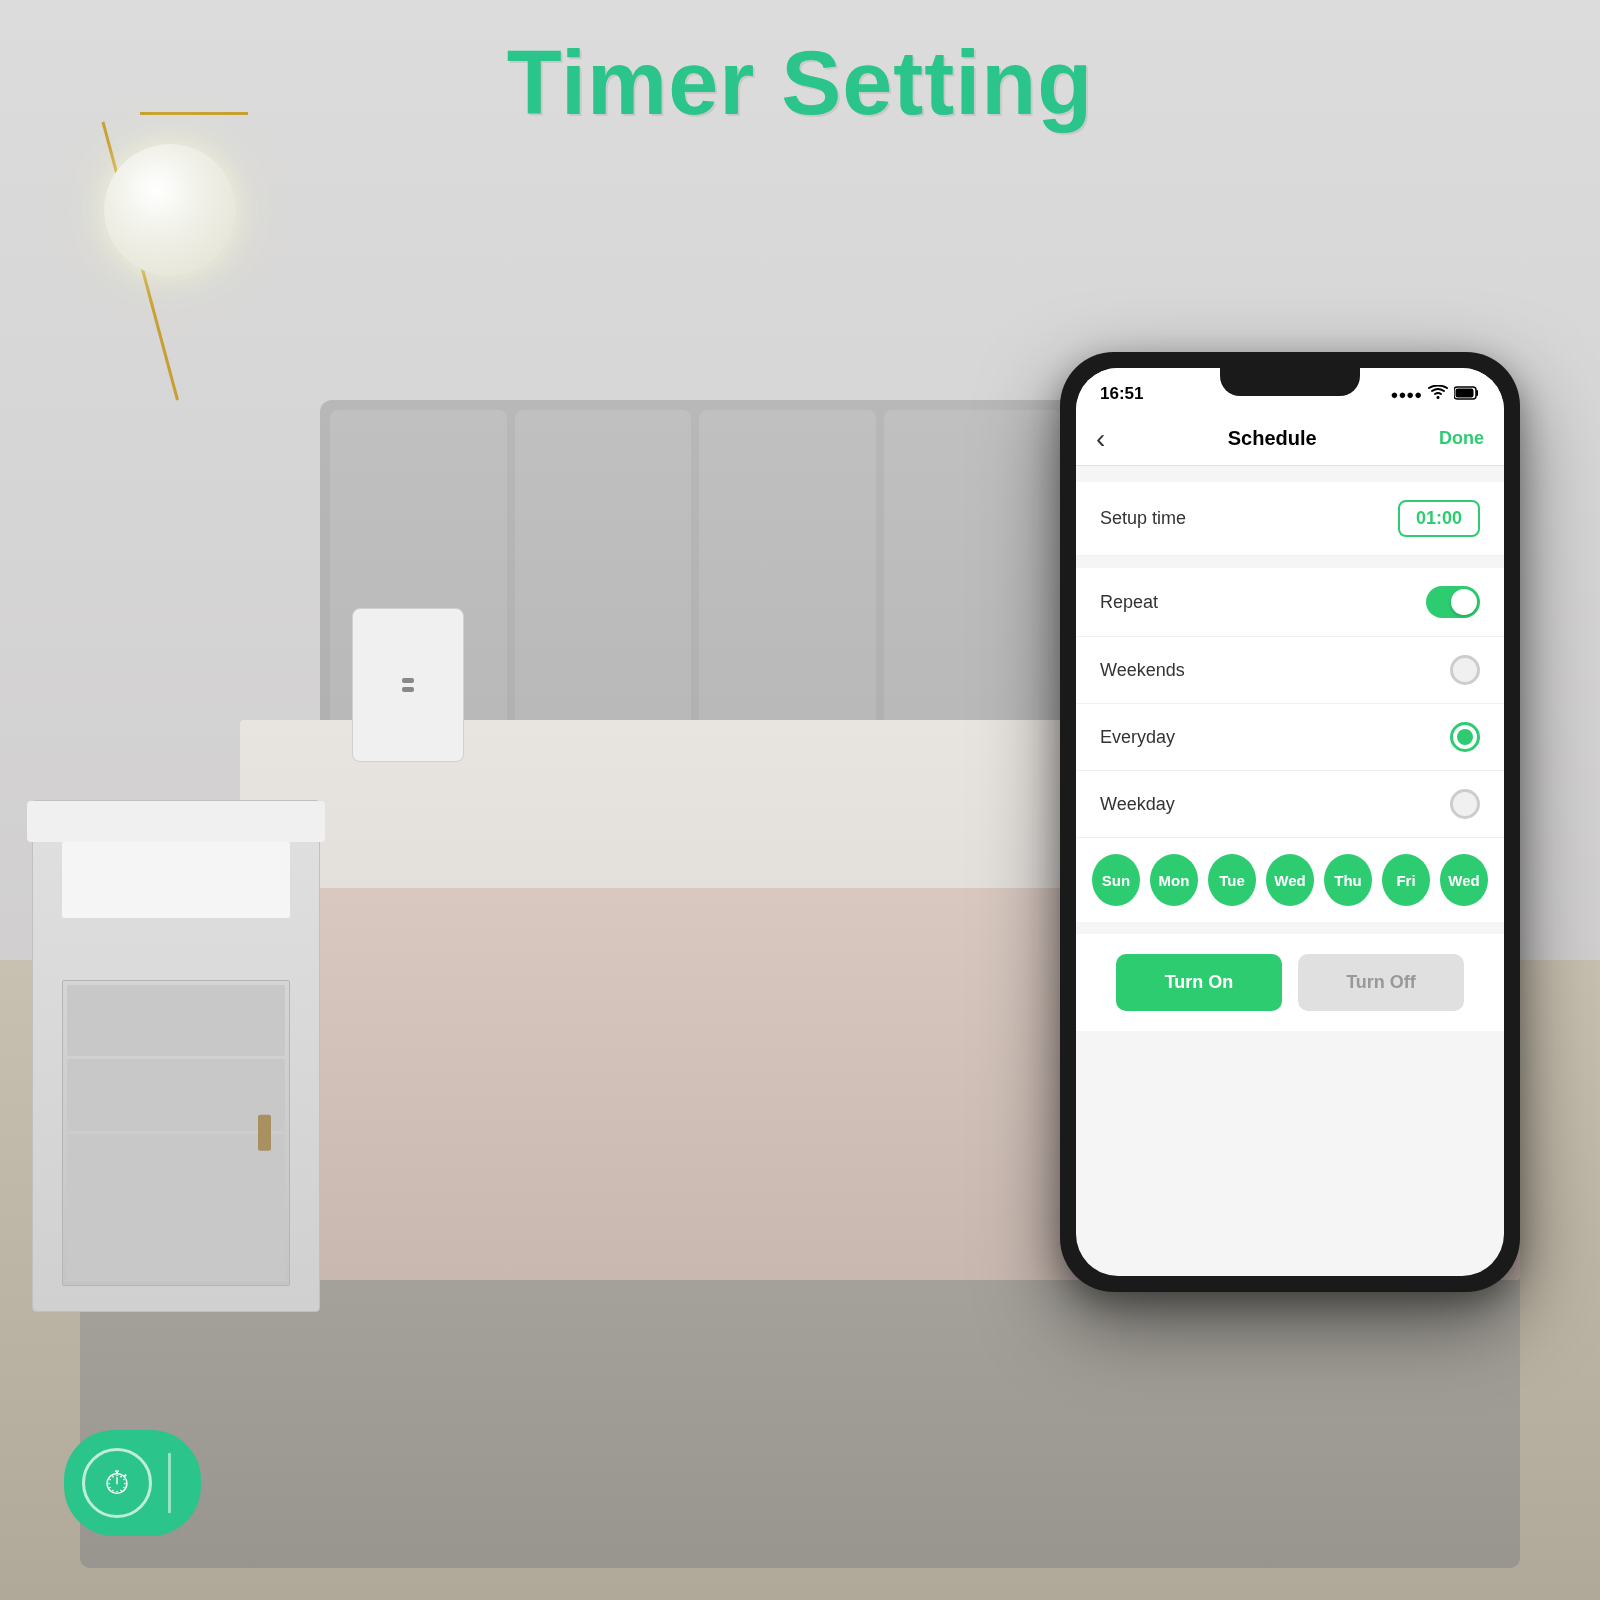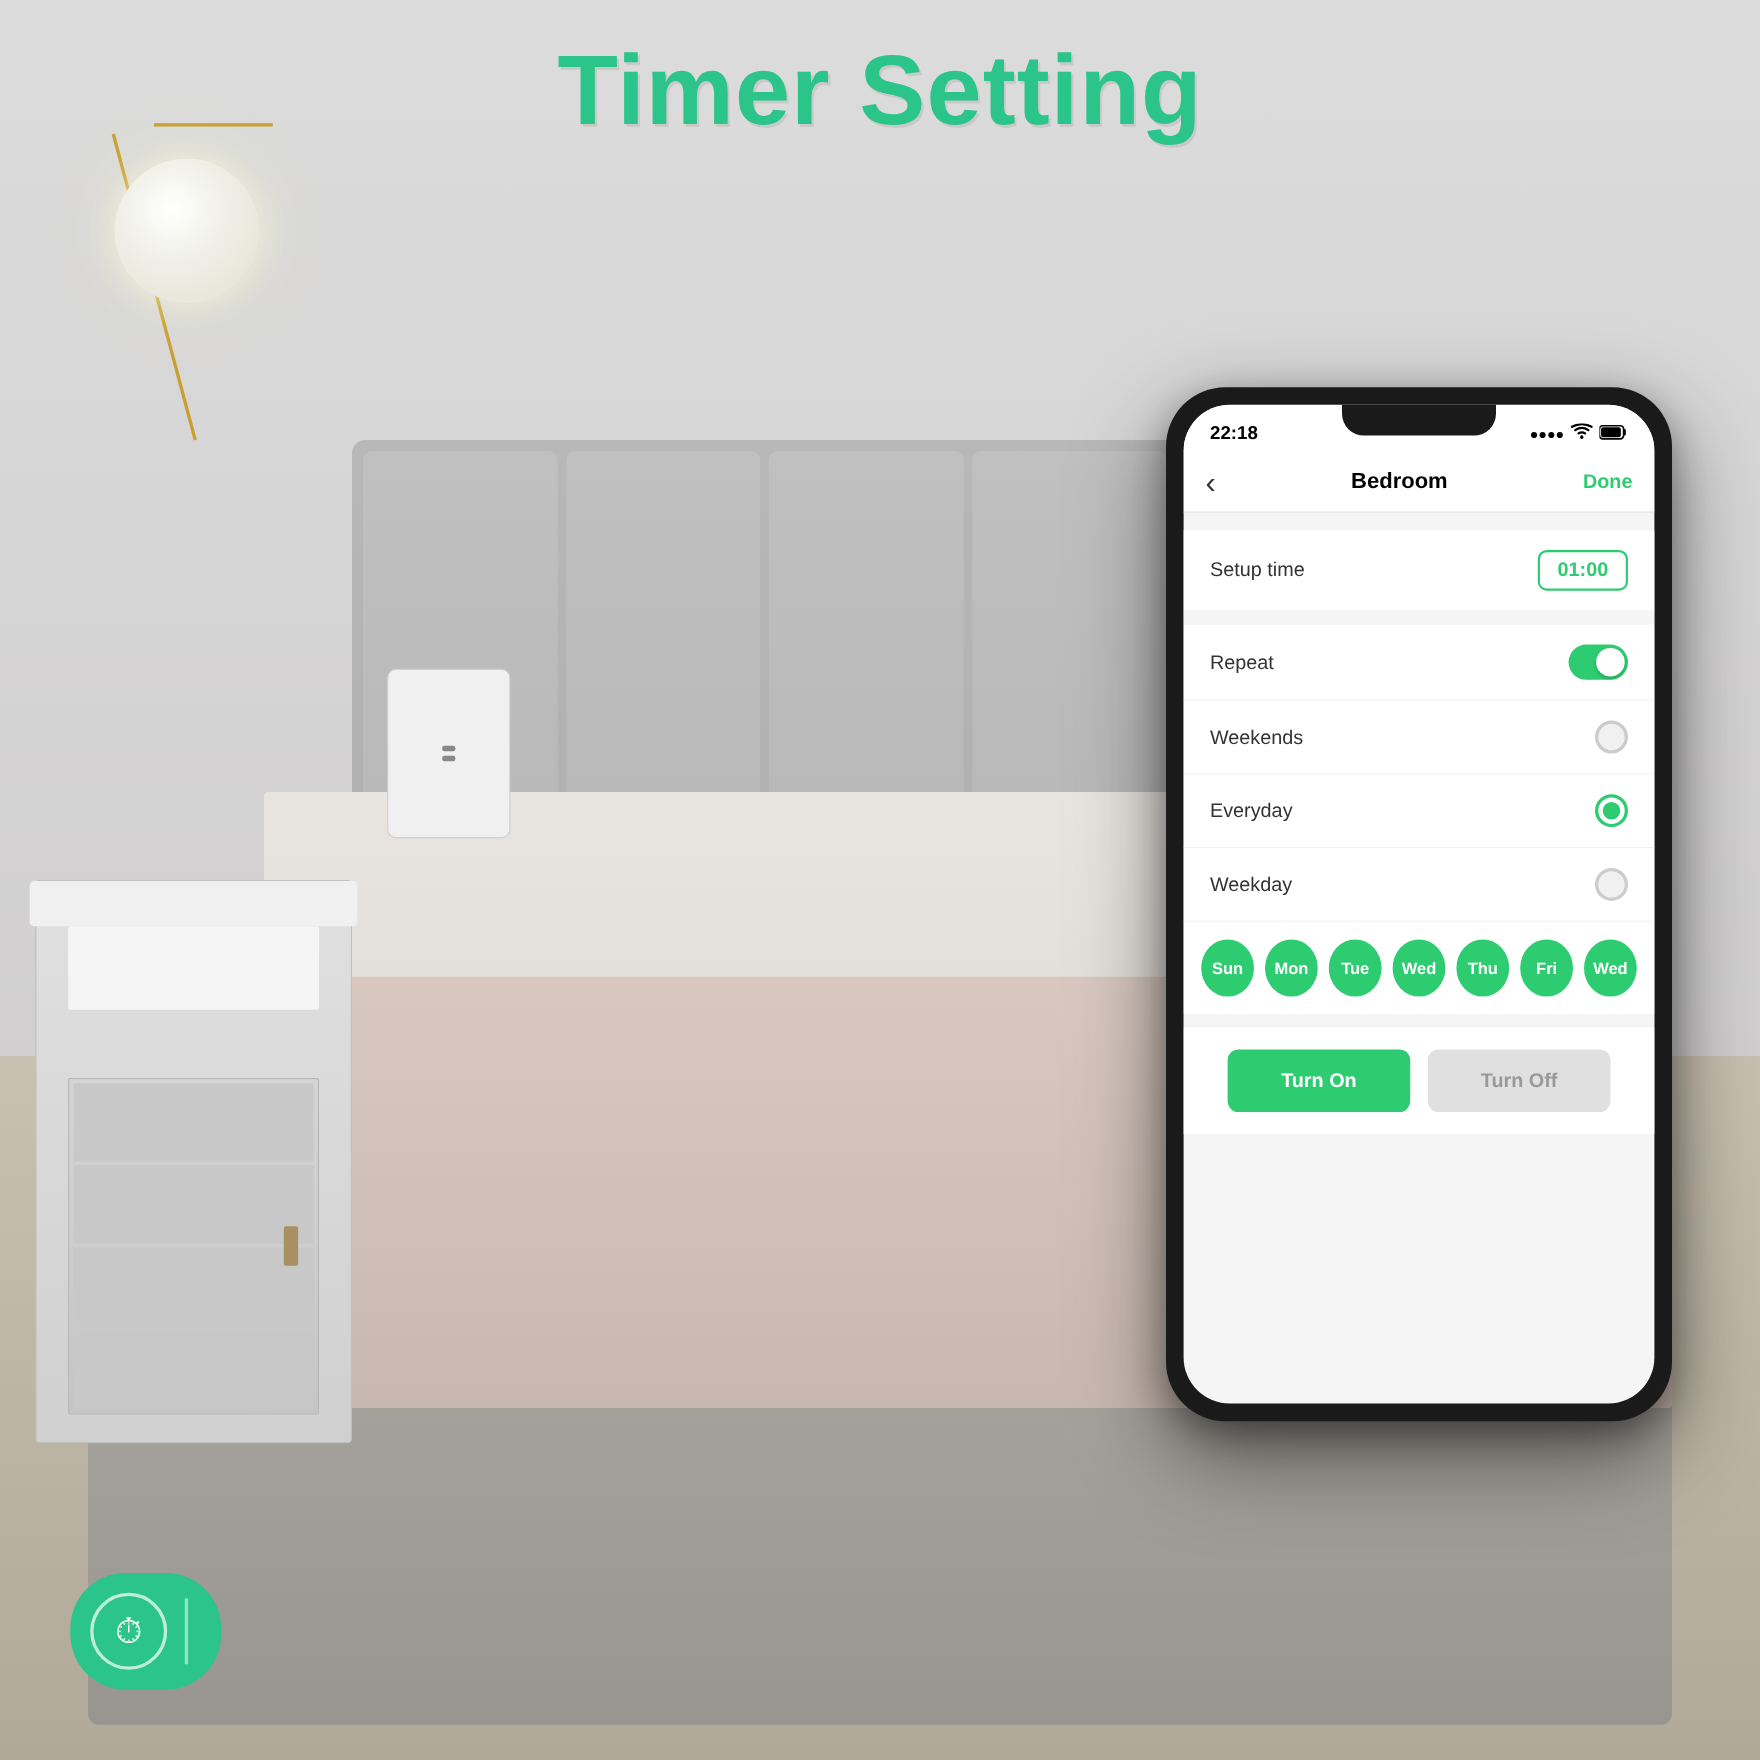--- a/index.html
+++ b/index.html
@@ -595,21 +595,21 @@
   <div class="badge-icon">⏱</div>
   <div class="badge-divider"></div>
 </div>
 
 <div class="phone-container">
   <div class="phone">
     <div class="phone-notch"></div>
     <div class="phone-screen">
 
       <div class="status-bar">
-        <span class="status-time">22:18</span>
+        <span class="status-time">16:51</span>
         <div class="status-icons">
           <span style="font-size:13px; color:#000;">●●●●</span>
           <span style="font-size:16px; color:#000;">
             <svg width="20" height="14" viewBox="0 0 20 14">
                 <path d="M10 12 Q10 11 10 11" stroke="#000" stroke-width="2" fill="none"></path>
                 <path d="M7 9 Q10 7 13 9" stroke="#000" stroke-width="2" fill="none" stroke-linecap="round"></path>
                 <path d="M4 6 Q10 2 16 6" stroke="#000" stroke-width="2" fill="none" stroke-linecap="round"></path>
                 <path d="M1 3 Q10 -2 19 3" stroke="#000" stroke-width="2" fill="none" stroke-linecap="round"></path>
                 <circle cx="10" cy="12.5" r="1.5" fill="#000"></circle>
               </svg>
@@ -619,21 +619,21 @@
                 <rect x="0" y="1" width="22" height="12" rx="3" ry="3" stroke="#000" stroke-width="1.5" fill="none"></rect>
                 <rect x="1.5" y="2.5" width="18" height="9" rx="2" ry="2" fill="#000"></rect>
                 <path d="M23 5 L23 9" stroke="#000" stroke-width="2" stroke-linecap="round"></path>
               </svg>
           </span>
         </div>
       </div>
 
       <div class="app-nav">
         <span class="nav-back" style="font-size:28px; color:#333;">‹</span>
-        <span class="nav-title">Bedroom</span>
+        <span class="nav-title">Schedule</span>
         <span class="nav-done">Done</span>
       </div>
 
       <div class="app-content">
 
         <div class="section-row" style="margin-top: 16px;">
           <span class="section-label">Setup time</span>
           <span class="time-value">01:00</span>
         </div>
 

